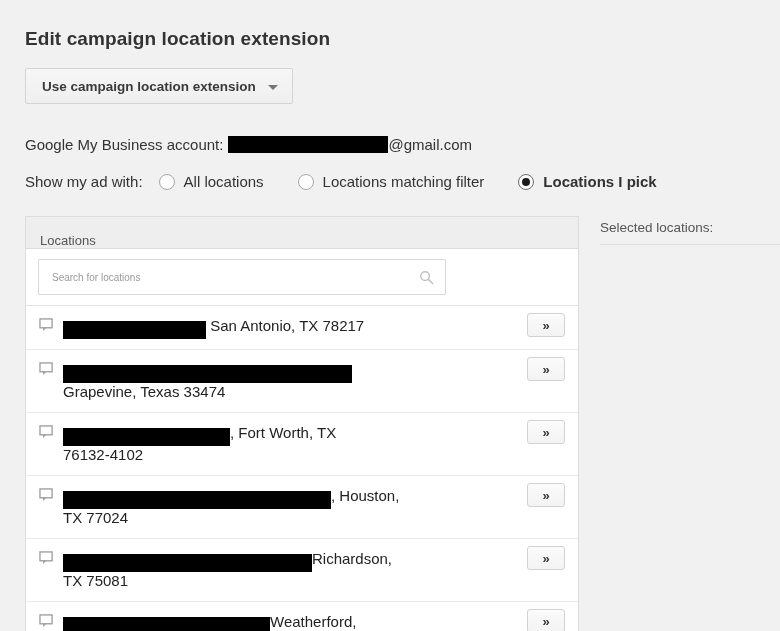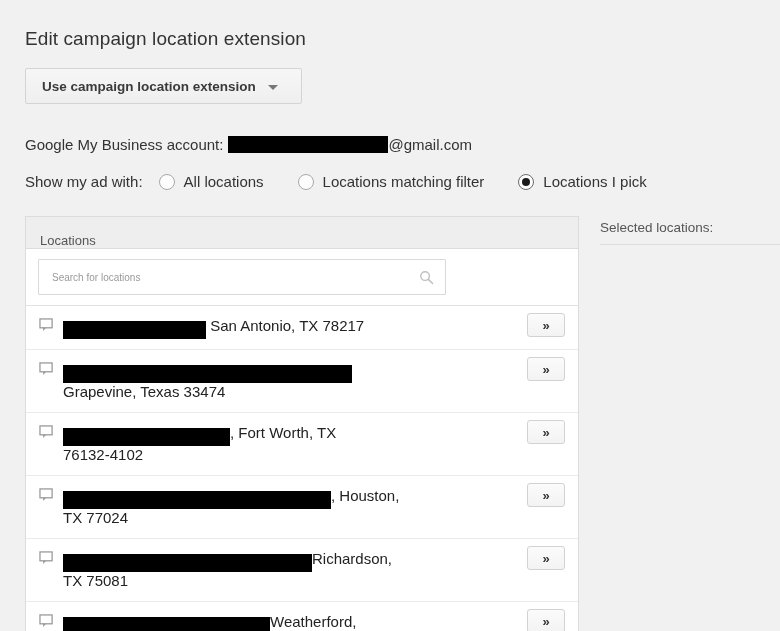--- a/index.html
+++ b/index.html
@@ -15,34 +15,34 @@
     overflow: hidden;
     position: relative;
   }
 
   
   .page-title {
     position: absolute;
     left: 25px;
     top: 28px;
     font-size: 19px;
-    font-weight: 400;
+    font-weight: 700;
     color: #333333;
     letter-spacing: 0.1px;
     white-space: nowrap;
   }
 
   
   .dropdown-btn {
     position: absolute;
     left: 25px;
     top: 68px;
     height: 36px;
     box-sizing: border-box;
-    padding: 0 23px 0 16px;
+    padding: 0 14px 0 16px;
     display: flex;
     align-items: center;
     gap: 12px;
     background: linear-gradient(to bottom, #f6f6f6 0%, #efefef 100%);
     border: 1px solid #d4d4d4;
     border-radius: 2px;
     font-size: 13.5px;
     font-weight: bold;
     color: #3a3a3a;
     cursor: pointer;
@@ -92,21 +92,21 @@
     color: #333;
     white-space: nowrap;
   }
   .radio-row .prompt { margin-right: 16px; }
   .radio-opt {
     display: flex;
     align-items: flex-end;
     margin-right: 34px;
     cursor: pointer;
   }
-  .radio-opt:last-child { margin-right: 12px; }
+  .radio-opt:last-child { margin-right: 12px; font-weight: bold; }
   .radio-mark {
     width: 16px;
     height: 16px;
     border-radius: 50%;
     border: 1px solid #a8a8a8;
     background: #fdfdfd;
     box-sizing: border-box;
     margin-right: 9px;
     display: inline-flex;
     align-items: center;

